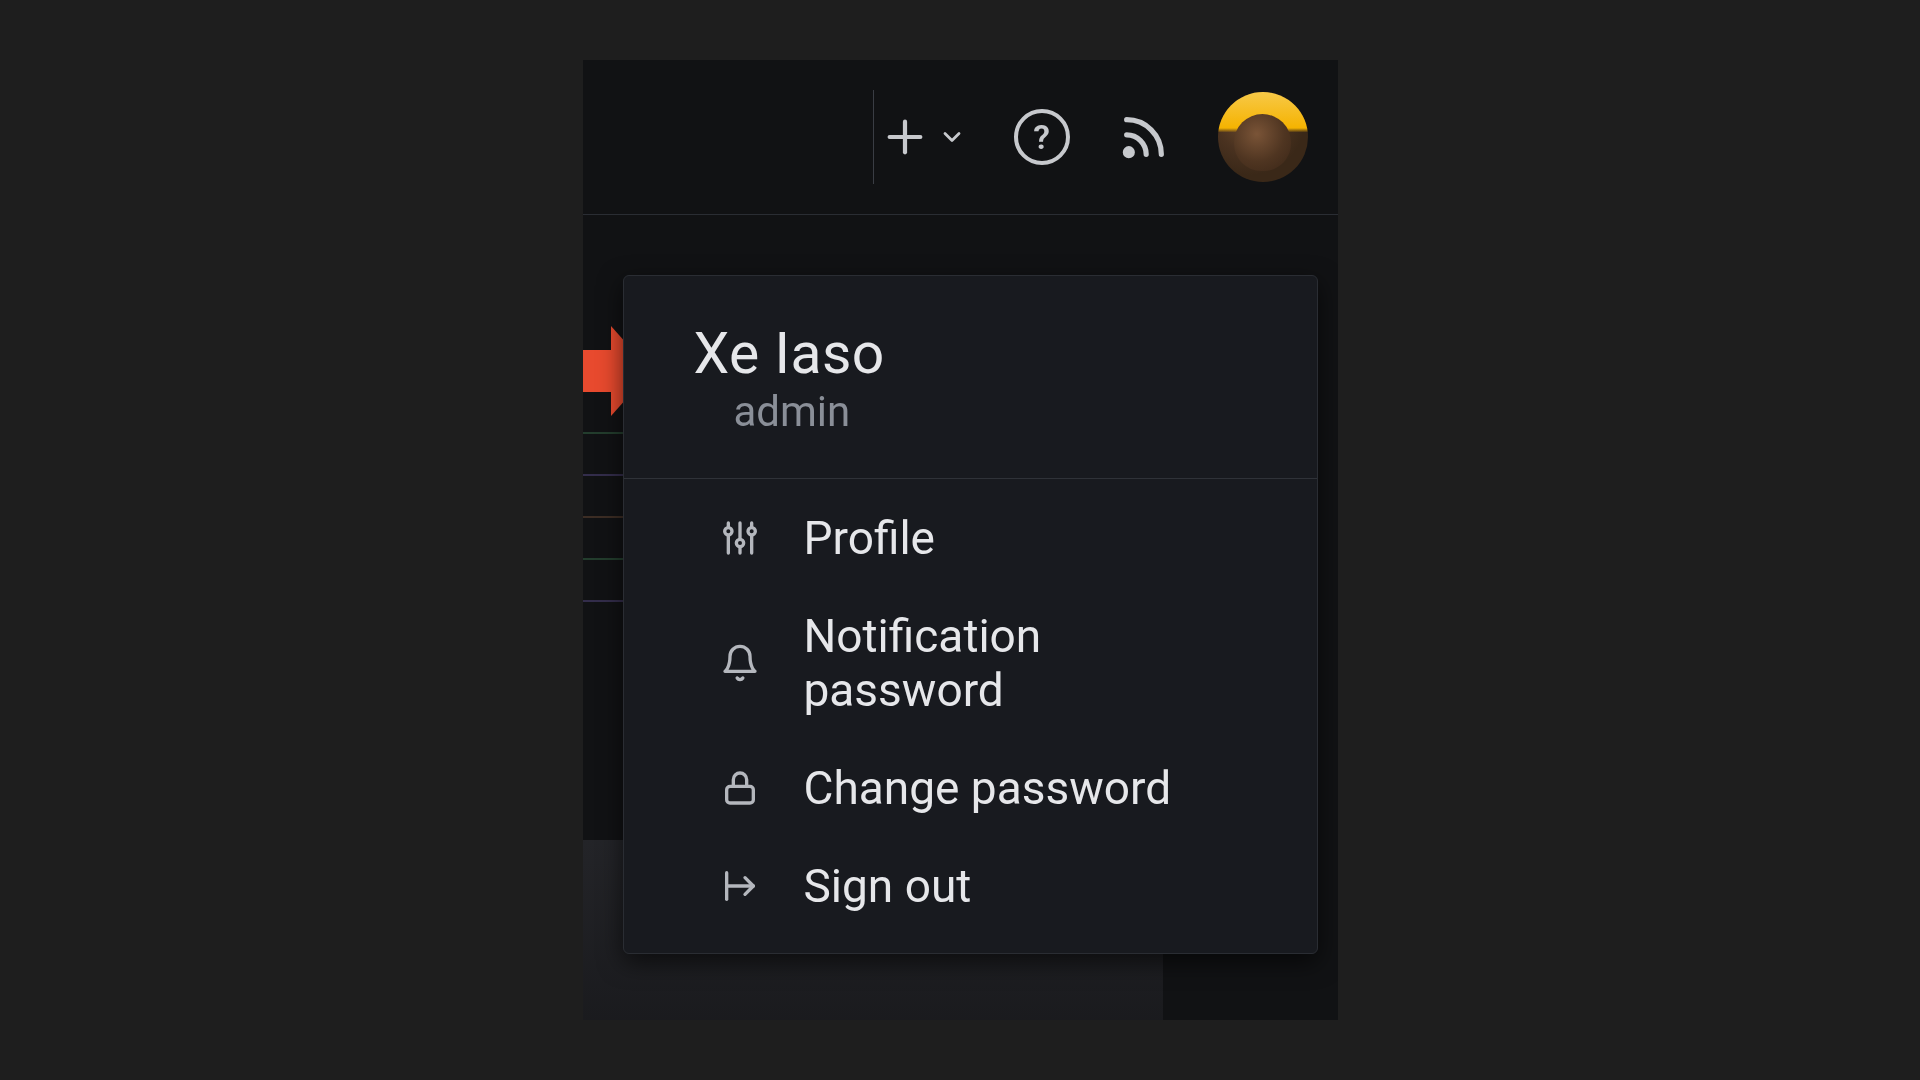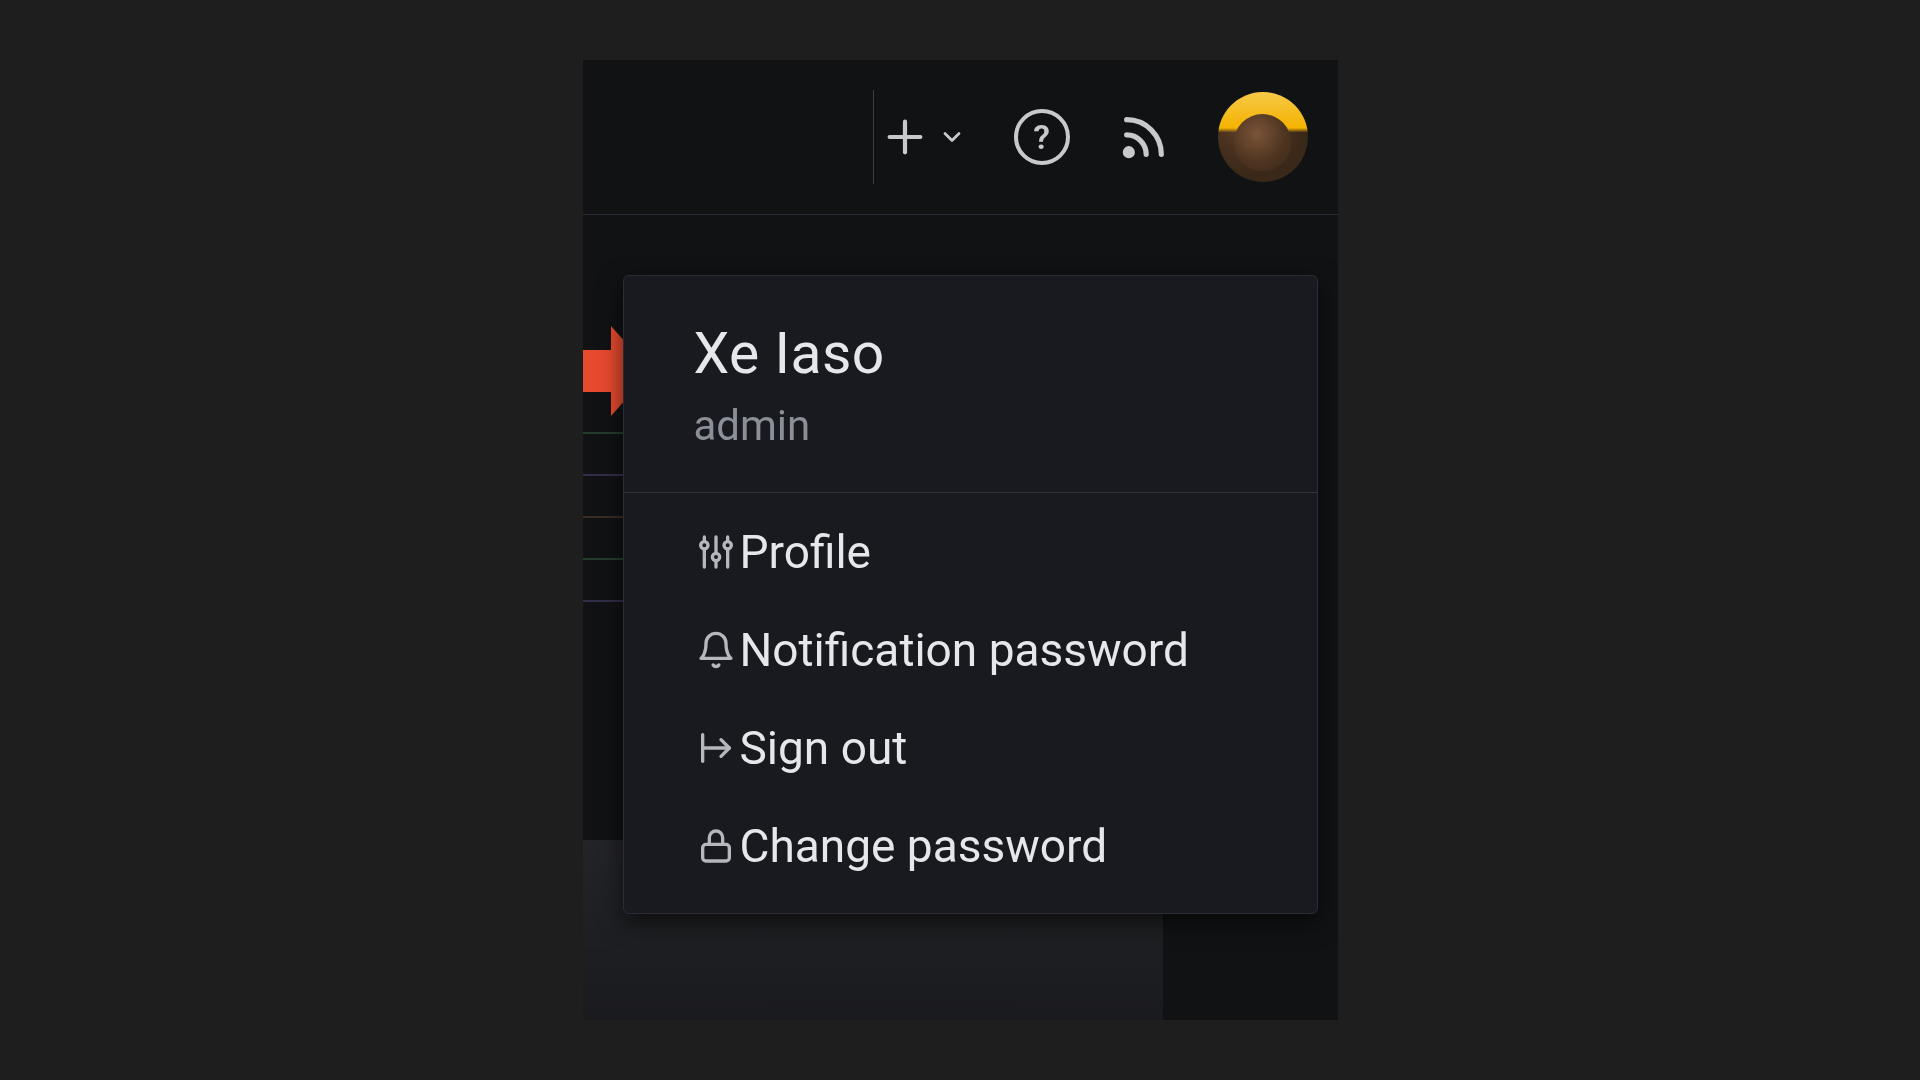--- a/index.html
+++ b/index.html
@@ -100,31 +100,32 @@
       padding: 44px 70px 42px 70px;
       border-bottom: 1px solid #2f3238;
       margin-bottom: 10px;
       position: relative;
     }
     .user-name {
       color: #e6e7ea;
       font-size: 57px;
       font-weight: 400;
       letter-spacing: 0.5px;
-      margin-bottom: 14px;
     }
     .user-role {
       color: #8a8f98;
       font-size: 42px;
       font-weight: 400;
+      margin-left: 40px;
     }
     .menu-item {
       display: flex;
       align-items: center;
-      padding: 22px 68px;
+      gap: 40px;
+      padding: 22px 92px;
       color: #e6e7ea;
       font-size: 46px;
       cursor: pointer;
     }
     .menu-icon {
       width: 48px;
       height: 48px;
       flex-shrink: 0;
       display:flex;
       align-items:center;
@@ -266,31 +267,31 @@
           <path d="M18 8a6 6 0 0 0-12 0c0 7-3 9-3 9h18s-3-2-3-9"></path>
             <path d="M13.7 21a2 2 0 0 1-3.4 0"></path>
         </svg>
       </span>
       <span>Notification password</span>
     </div>
 
     <div class="menu-item">
       <span class="menu-icon">
         <svg width="40" height="40" viewBox="0 0 24 24" fill="none" stroke-width="2" stroke-linecap="round" stroke-linejoin="round">
+          <rect x="4" y="11" width="16" height="10" rx="2"></rect>
+            <path d="M8 11V7a4 4 0 0 1 8 0v4"></path>
+        </svg>
+      </span>
+      <span>Change password</span>
+    </div>
+
+    <div class="menu-item">
+      <span class="menu-icon">
+        <svg width="40" height="40" viewBox="0 0 24 24" fill="none" stroke-width="2" stroke-linecap="round" stroke-linejoin="round">
           <line x1="4" y1="4" x2="4" y2="20"></line>
             <line x1="4" y1="12" x2="20" y2="12"></line>
             <polyline points="15 7 20 12 15 17"></polyline>
         </svg>
       </span>
       <span>Sign out</span>
     </div>
-
-    <div class="menu-item">
-      <span class="menu-icon">
-        <svg width="40" height="40" viewBox="0 0 24 24" fill="none" stroke-width="2" stroke-linecap="round" stroke-linejoin="round">
-          <rect x="4" y="11" width="16" height="10" rx="2"></rect>
-            <path d="M8 11V7a4 4 0 0 1 8 0v4"></path>
-        </svg>
-      </span>
-      <span>Change password</span>
-    </div>
   </div>
 </div>
 
 </body></html>

